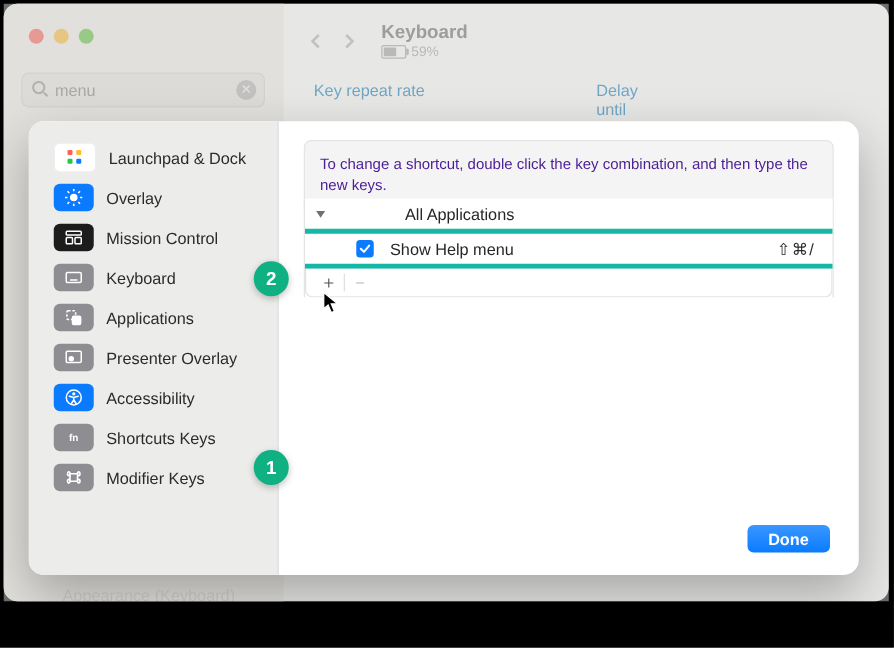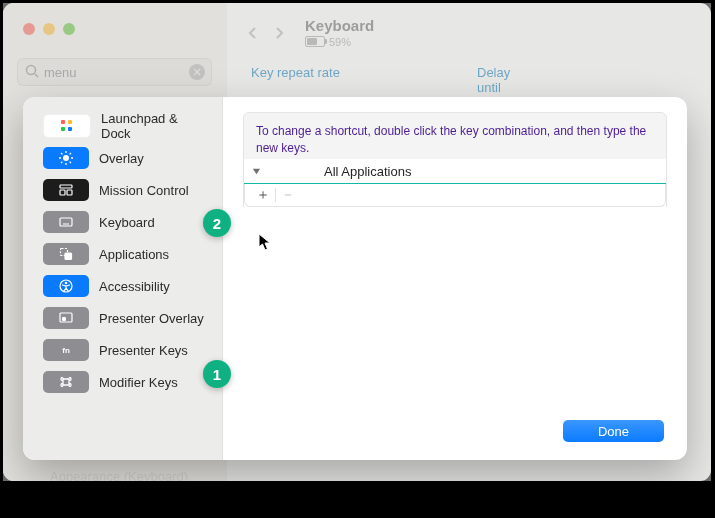--- a/index.html
+++ b/index.html
@@ -26,40 +26,40 @@
   .bg-labels{position:absolute;left:248px;top:62px;color:#0369a1;font-size:13px}
   .bg-labels span:nth-child(2){position:absolute;left:226px;top:0}
   .bg-ghosttext{position:absolute;left:47px;top:466px;color:rgba(0,0,0,.15);font-size:13px}
   
   .dim{position:absolute;inset:0;background:rgba(242,242,242,.45)}
   
   .sheet{position:absolute;left:23px;top:97px;width:664px;height:363px;background:#fff;border-radius:12px;box-shadow:0 16px 40px rgba(0,0,0,.28);display:flex;overflow:hidden}
   .sb{width:200px;height:100%;background:#ececeb;border-right:1px solid #e0e0df;padding:13px 0;box-sizing:border-box;overflow:hidden}
   .sb-item{height:32px;display:flex;align-items:center;padding:0 10px 0 14px;margin:0 6px;border-radius:6px;font-size:13px;color:#2b2b2b}
   .sb-item.sel{background:#d3d2d0}
-  .sb-ic{width:46px;height:22px;border-radius:5px;margin-right:10px;display:flex;align-items:center;justify-content:center;color:#fff;flex-shrink:0}
+  .sb-ic{width:32px;height:22px;border-radius:5px;margin-right:10px;display:flex;align-items:center;justify-content:center;color:#fff;flex-shrink:0}
   .sb-ic svg{width:14px;height:14px}
   
   .main{flex:1;position:relative}
   .info{position:absolute;left:20px;top:15px;right:20px;background:#f4f4f4;border:1px solid #e4e4e4;border-top-left-radius:6px;border-top-right-radius:6px;padding:10px 12px;font-size:12px;color:#4c1d95;line-height:1.45}
   .listwrap{position:absolute;left:20px;top:62px;right:20px;border-left:1px solid #e4e4e4;border-right:1px solid #e4e4e4;background:#fff}
-  .row{height:24px;display:flex;align-items:center;font-size:13px;border-bottom:1px solid #14b8a6}
+  .row{height:24px;display:flex;align-items:center;font-size:13px;border-bottom:4px solid #14b8a6}
   .row.hdr{background:#fff}
   .disc{width:24px;display:flex;align-items:center;justify-content:center;color:#707070}
   .disc svg{width:9px;height:9px}
   .cbcell{width:28px;display:flex;align-items:center;justify-content:center;margin-left:34px}
   .cb{width:14px;height:14px;border-radius:3px;background:#0a7bff;display:flex;align-items:center;justify-content:center;color:#fff}
   .cb svg{width:10px;height:10px}
   .rowlabel{flex:1}
   .shortcut{margin-right:14px;color:#2b2b2b;font-size:13px;letter-spacing:1px}
   .listfooter{height:22px;display:flex;align-items:center;border:1px solid #e4e4e4;border-top:none;border-bottom-left-radius:6px;border-bottom-right-radius:6px;padding-left:8px;background:#fff}
   .pm{width:20px;height:20px;display:flex;align-items:center;justify-content:center;color:#555;font-size:14px;font-weight:500}
   .pm.disabled{color:#bdbdbd}
   .divider{width:1px;height:14px;background:#e0e0e0;margin:0 2px}
-  .done{position:absolute;right:23px;bottom:18px;height:22px;padding:0 35px;border:none;border-radius:5px;background:linear-gradient(#3a97ff,#0a7bff);color:#fff;font-size:13px;font-weight:400;display:flex;align-items:center}
+  .done{position:absolute;right:23px;bottom:18px;height:22px;padding:0 17px;border:none;border-radius:5px;background:linear-gradient(#3a97ff,#0a7bff);color:#fff;font-size:13px;font-weight:700;display:flex;align-items:center}
   
   .badge{position:absolute;width:28px;height:28px;border-radius:50%;background:#0fb183;color:#fff;font-weight:700;font-size:15px;display:flex;align-items:center;justify-content:center;box-shadow:0 2px 6px rgba(0,0,0,.25)}
   
   .cursor{position:absolute;width:14px;height:18px}
   .cursor svg{width:14px;height:18px}
 </style>
 </head>
 <body>
 
 <div class="bg-window">
@@ -161,45 +161,45 @@
     <div class="sb-item">
       <span class="sb-ic" style="background:#8e8e92">
           <svg viewBox="0 0 14 14" fill="none" stroke="#fff" stroke-width="1.2">
             <rect x="1.5" y="1.5" width="7" height="7" rx="1" stroke-dasharray="2 1.4"></rect>
             <rect x="6" y="6" width="6.5" height="6.5" rx="1" fill="#fff"></rect>
           </svg>
         </span>
       <span>Applications</span>
     </div>
     <div class="sb-item">
+      <span class="sb-ic" style="background:#8e8e92">
+          <svg viewBox="0 0 14 14" fill="#fff">
+            <rect x="1" y="2" width="12" height="9" rx="1" fill="none" stroke="#fff" stroke-width="1.2"></rect>
+            <circle cx="5" cy="8" r="2.2"></circle>
+          </svg>
+        </span>
+      <span>Presenter Overlay</span>
+    </div>
+    <div class="sb-item">
       <span class="sb-ic" style="background:#0a7bff">
           <svg viewBox="0 0 14 14" fill="#fff">
             <circle cx="7" cy="7" r="6" fill="none" stroke="#fff" stroke-width="1.2"></circle>
             <circle cx="7" cy="4" r="1.3"></circle>
             <path d="M3.5 6 L7 7 L10.5 6 M7 7 L7 9 M7 9 L5 12 M7 9 L9 12" stroke="#fff" stroke-width="1.3" fill="none" stroke-linecap="round"></path>
           </svg>
         </span>
       <span>Accessibility</span>
     </div>
     <div class="sb-item">
       <span class="sb-ic" style="background:#8e8e92">
-          <svg viewBox="0 0 14 14" fill="#fff">
-            <rect x="1" y="2" width="12" height="9" rx="1" fill="none" stroke="#fff" stroke-width="1.2"></rect>
-            <circle cx="5" cy="8" r="2.2"></circle>
-          </svg>
-        </span>
-      <span>Presenter Overlay</span>
-    </div>
-    <div class="sb-item">
-      <span class="sb-ic" style="background:#8e8e92">
           <svg viewBox="0 0 14 14">
             <text x="7" y="10" text-anchor="middle" font-size="8" font-weight="700" fill="#fff" font-family="Arial">fn</text>
           </svg>
         </span>
-      <span>Presenter Keys</span>
+      <span>Shortcuts Keys</span>
     </div>
     <div class="sb-item">
       <span class="sb-ic" style="background:#8e8e92">
           <svg viewBox="0 0 14 14" fill="none" stroke="#fff" stroke-width="1.3">
             <path d="M4 4 C4 2 2 2 2 4 C2 6 4 6 4 4 M10 4 C10 2 12 2 12 4 C12 6 10 6 10 4 M4 10 C4 12 2 12 2 10 C2 8 4 8 4 10 M10 10 C10 12 12 12 12 10 C12 8 10 8 10 10 M4 4 L10 4 M4 10 L10 10 M4 4 L4 10 M10 4 L10 10"></path>
           </svg>
         </span>
       <span>Modifier Keys</span>
     </div>
   </div>
@@ -208,20 +208,31 @@
     <div class="info">To change a shortcut, double click the key combination, and then type the new keys.</div>
     <div class="listwrap">
       <div class="row hdr">
         <span class="disc">
             <svg viewBox="0 0 10 10" fill="currentColor">
               <polygon points="1,2 9,2 5,8"></polygon>
             </svg>
           </span>
         <span class="rowlabel" style="margin-left:56px">All Applications</span>
       </div>
+      <div class="row">
+        <span class="cbcell">
+          <span class="cb">
+              <svg viewBox="0 0 12 12" fill="none" stroke="#fff" stroke-width="2" stroke-linecap="round" stroke-linejoin="round">
+                <polyline points="2,6 5,9 10,3"></polyline>
+              </svg>
+            </span>
+        </span>
+        <span class="rowlabel" style="margin-left:6px">Show Help menu</span>
+        <span class="shortcut">⇧⌘/</span>
+      </div>
       <div class="listfooter">
         <div class="pm">＋</div>
         <div class="divider"></div>
         <div class="pm disabled">－</div>
       </div>
     </div>
     <button class="done">Done</button>
   </div>
 </div>
 

